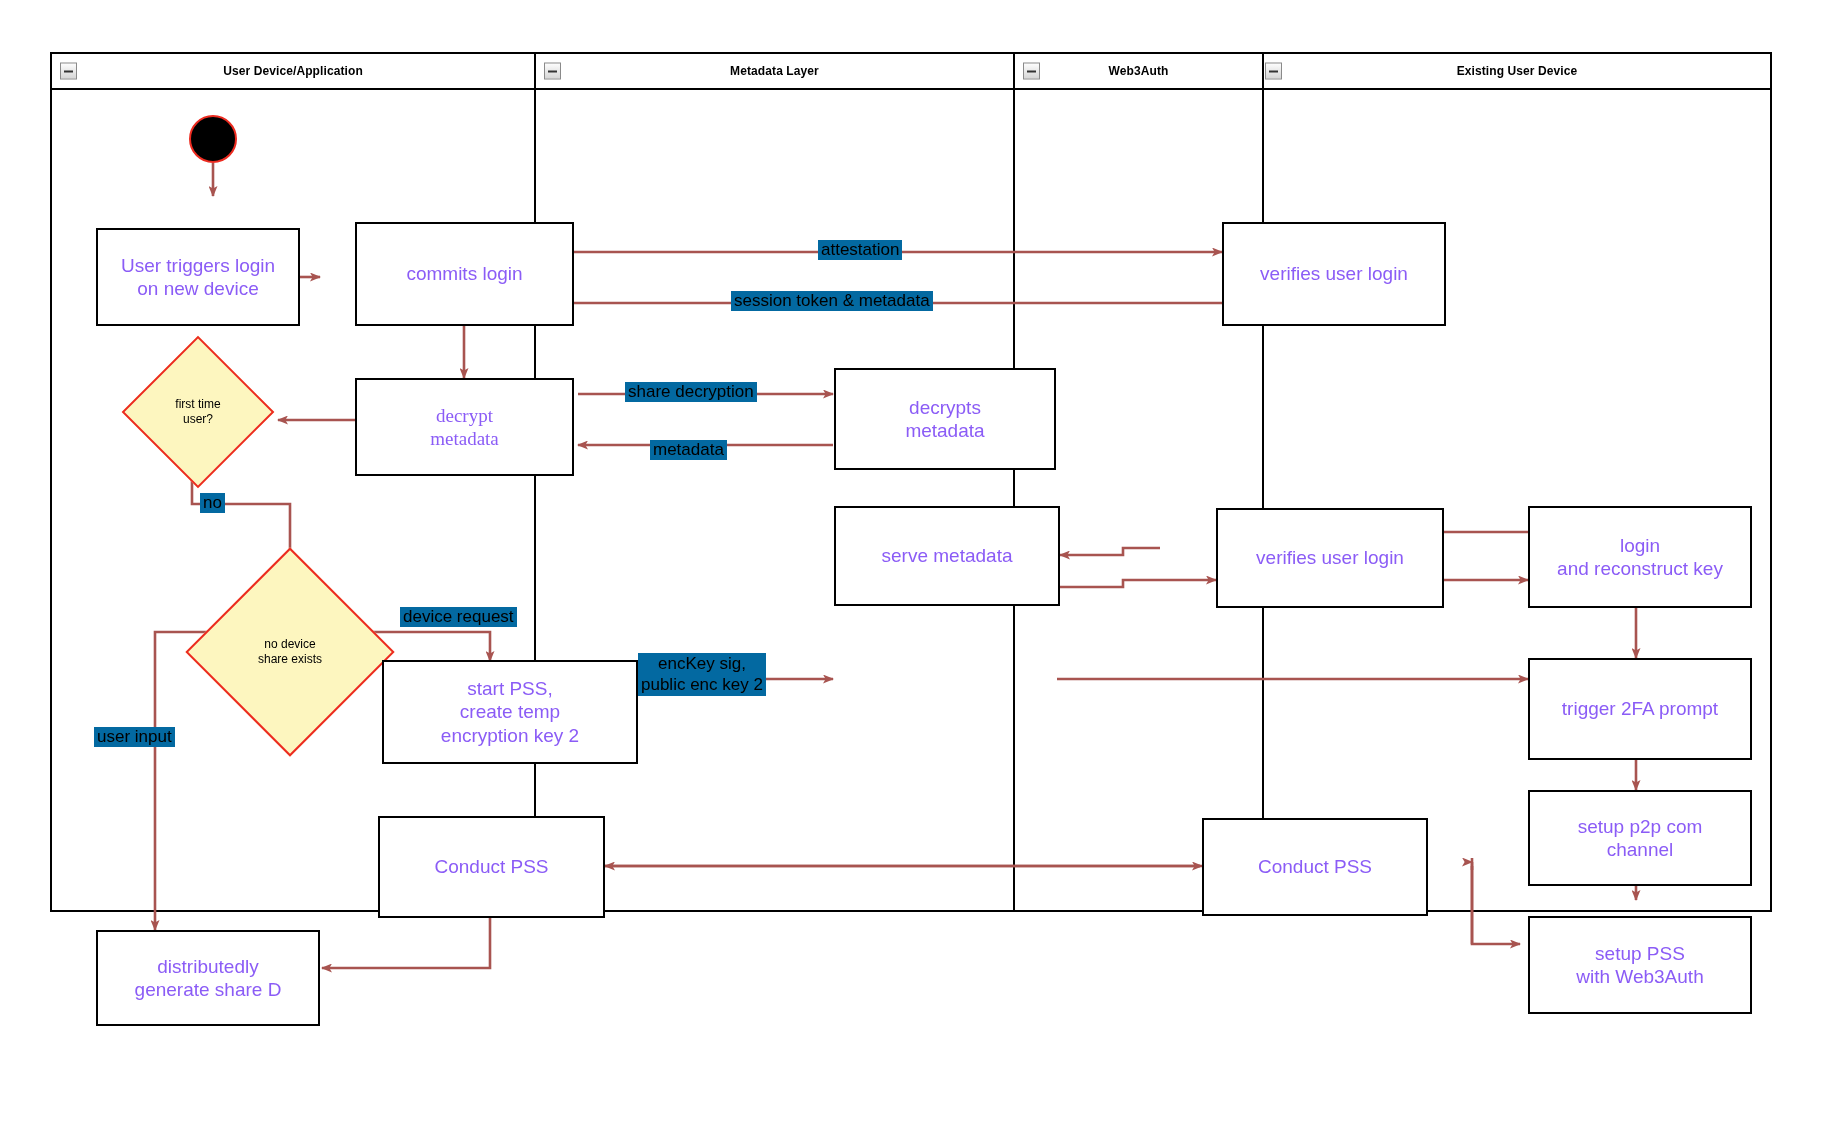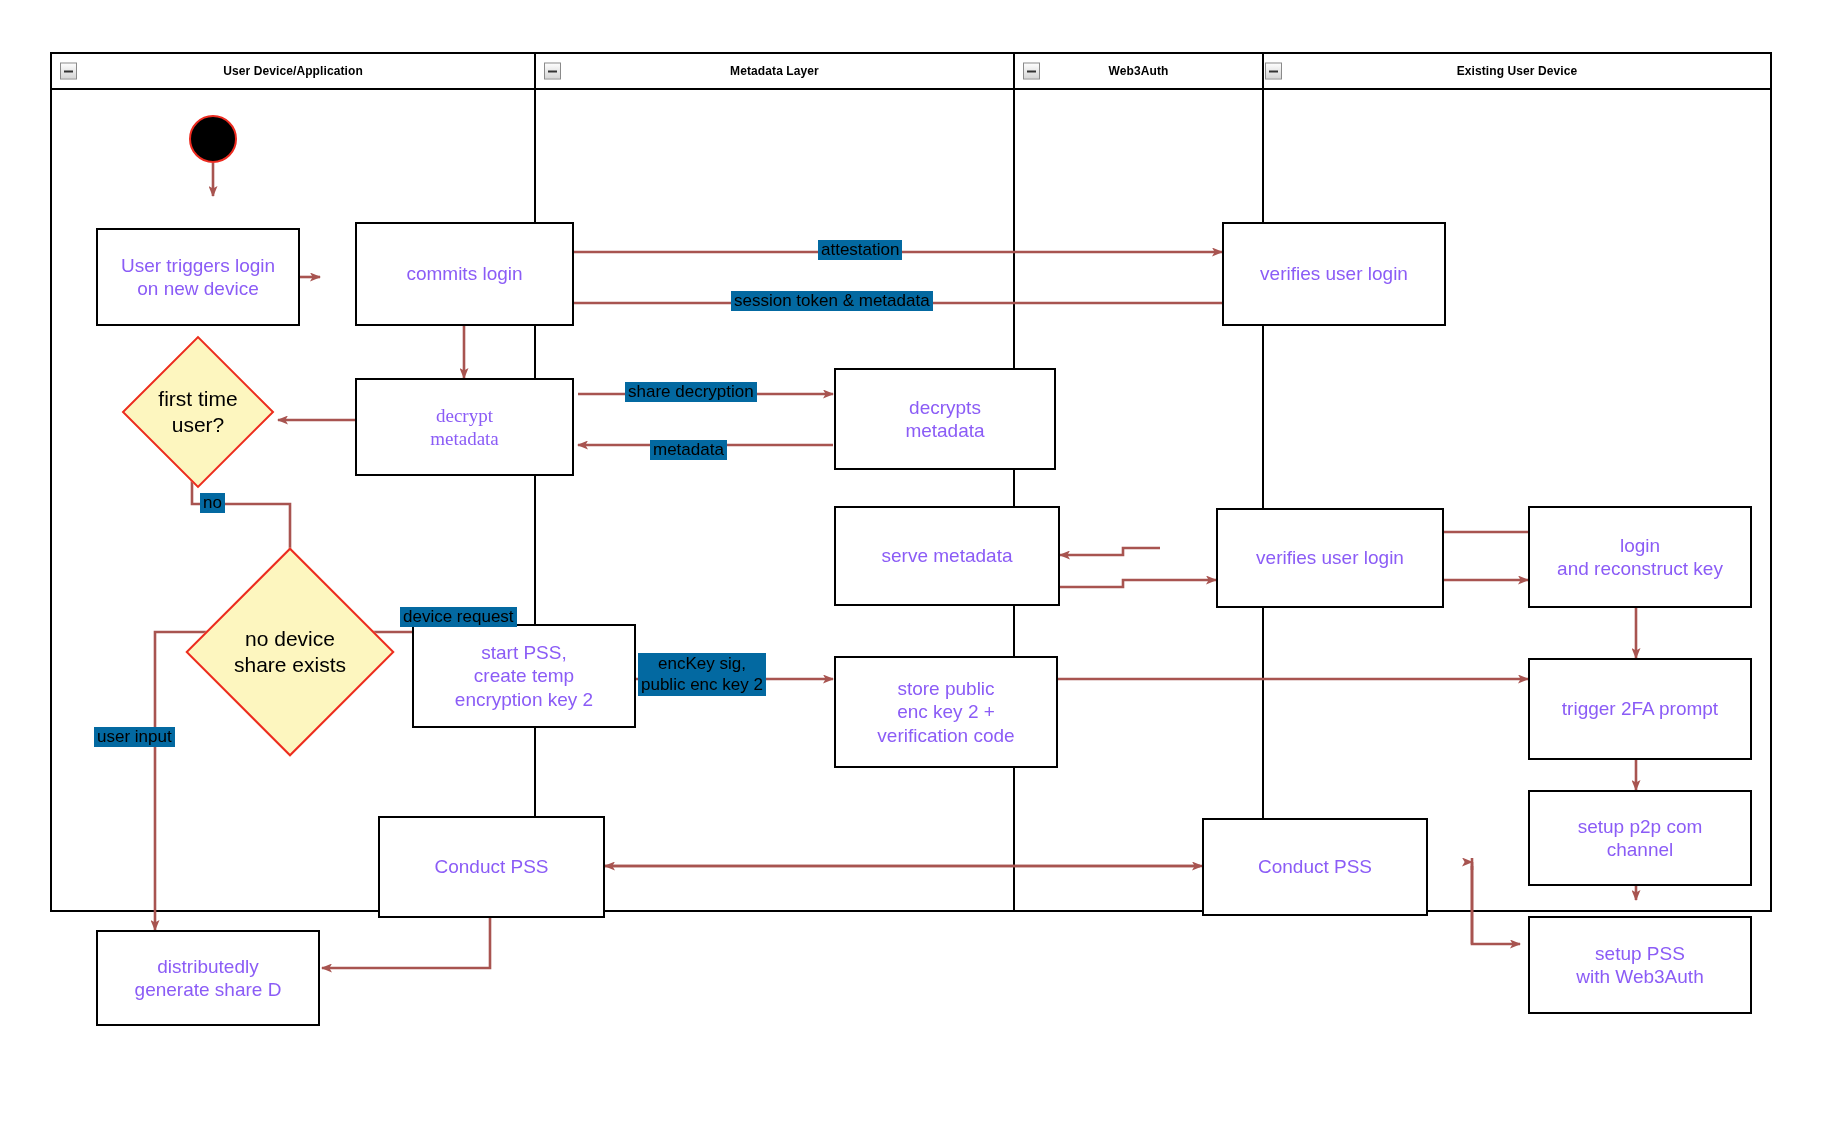--- a/index.html
+++ b/index.html
@@ -89,21 +89,21 @@
     transform:rotate(45deg);
     box-sizing:border-box;
   }
   .decision .dlabel{
     position:absolute;
     left:0;top:0;right:0;bottom:0;
     display:flex;
     align-items:center;
     justify-content:center;
     text-align:center;
-    font-size:21px;
+    font-size:12px;
     line-height:1.22;
     color:#000000;
     white-space:pre-line;
     z-index:2;
   }
 
   
   .start-node{
     position:absolute;
     border-radius:50%;
@@ -244,37 +244,34 @@
     <div class="dlabel">first time
 user?</div>
   </div>
 
   <div class="decision" style="left:200px;top:578px;width:180px;height:148px;">
     <div class="dia" style="left:16px;top:0px;width:148px;height:148px;"></div>
     <div class="dlabel">no device
 share exists</div>
   </div>
 
-  <div class="node" style="left:382px;top:624px;width:224px;height:104px;margin-left:30px;">start PSS,
+  <div class="node" style="left:382px;top:660px;width:256px;height:104px;">start PSS,
 create temp
 encryption key 2</div>
 
   <div class="node" style="left:378px;top:816px;width:227px;height:102px;">Conduct PSS</div>
 
   <div class="node" style="left:96px;top:930px;width:224px;height:96px;">distributedly
 generate share D</div>
 
   <div class="node" style="left:834px;top:368px;width:222px;height:102px;">decrypts
 metadata</div>
 
   <div class="node" style="left:834px;top:506px;width:226px;height:100px;">serve metadata</div>
 
-  <div class="node" style="left:834px;top:656px;width:224px;height:112px;">store public
-enc key 2 +
-verification code</div>
 
   <div class="node" style="left:1222px;top:222px;width:224px;height:104px;">verifies user login</div>
 
   <div class="node" style="left:1216px;top:508px;width:228px;height:100px;">verifies user login</div>
 
   <div class="node" style="left:1202px;top:818px;width:226px;height:98px;">Conduct PSS</div>
 
   <div class="node" style="left:1528px;top:506px;width:224px;height:102px;">login
 and reconstruct key</div>
 

